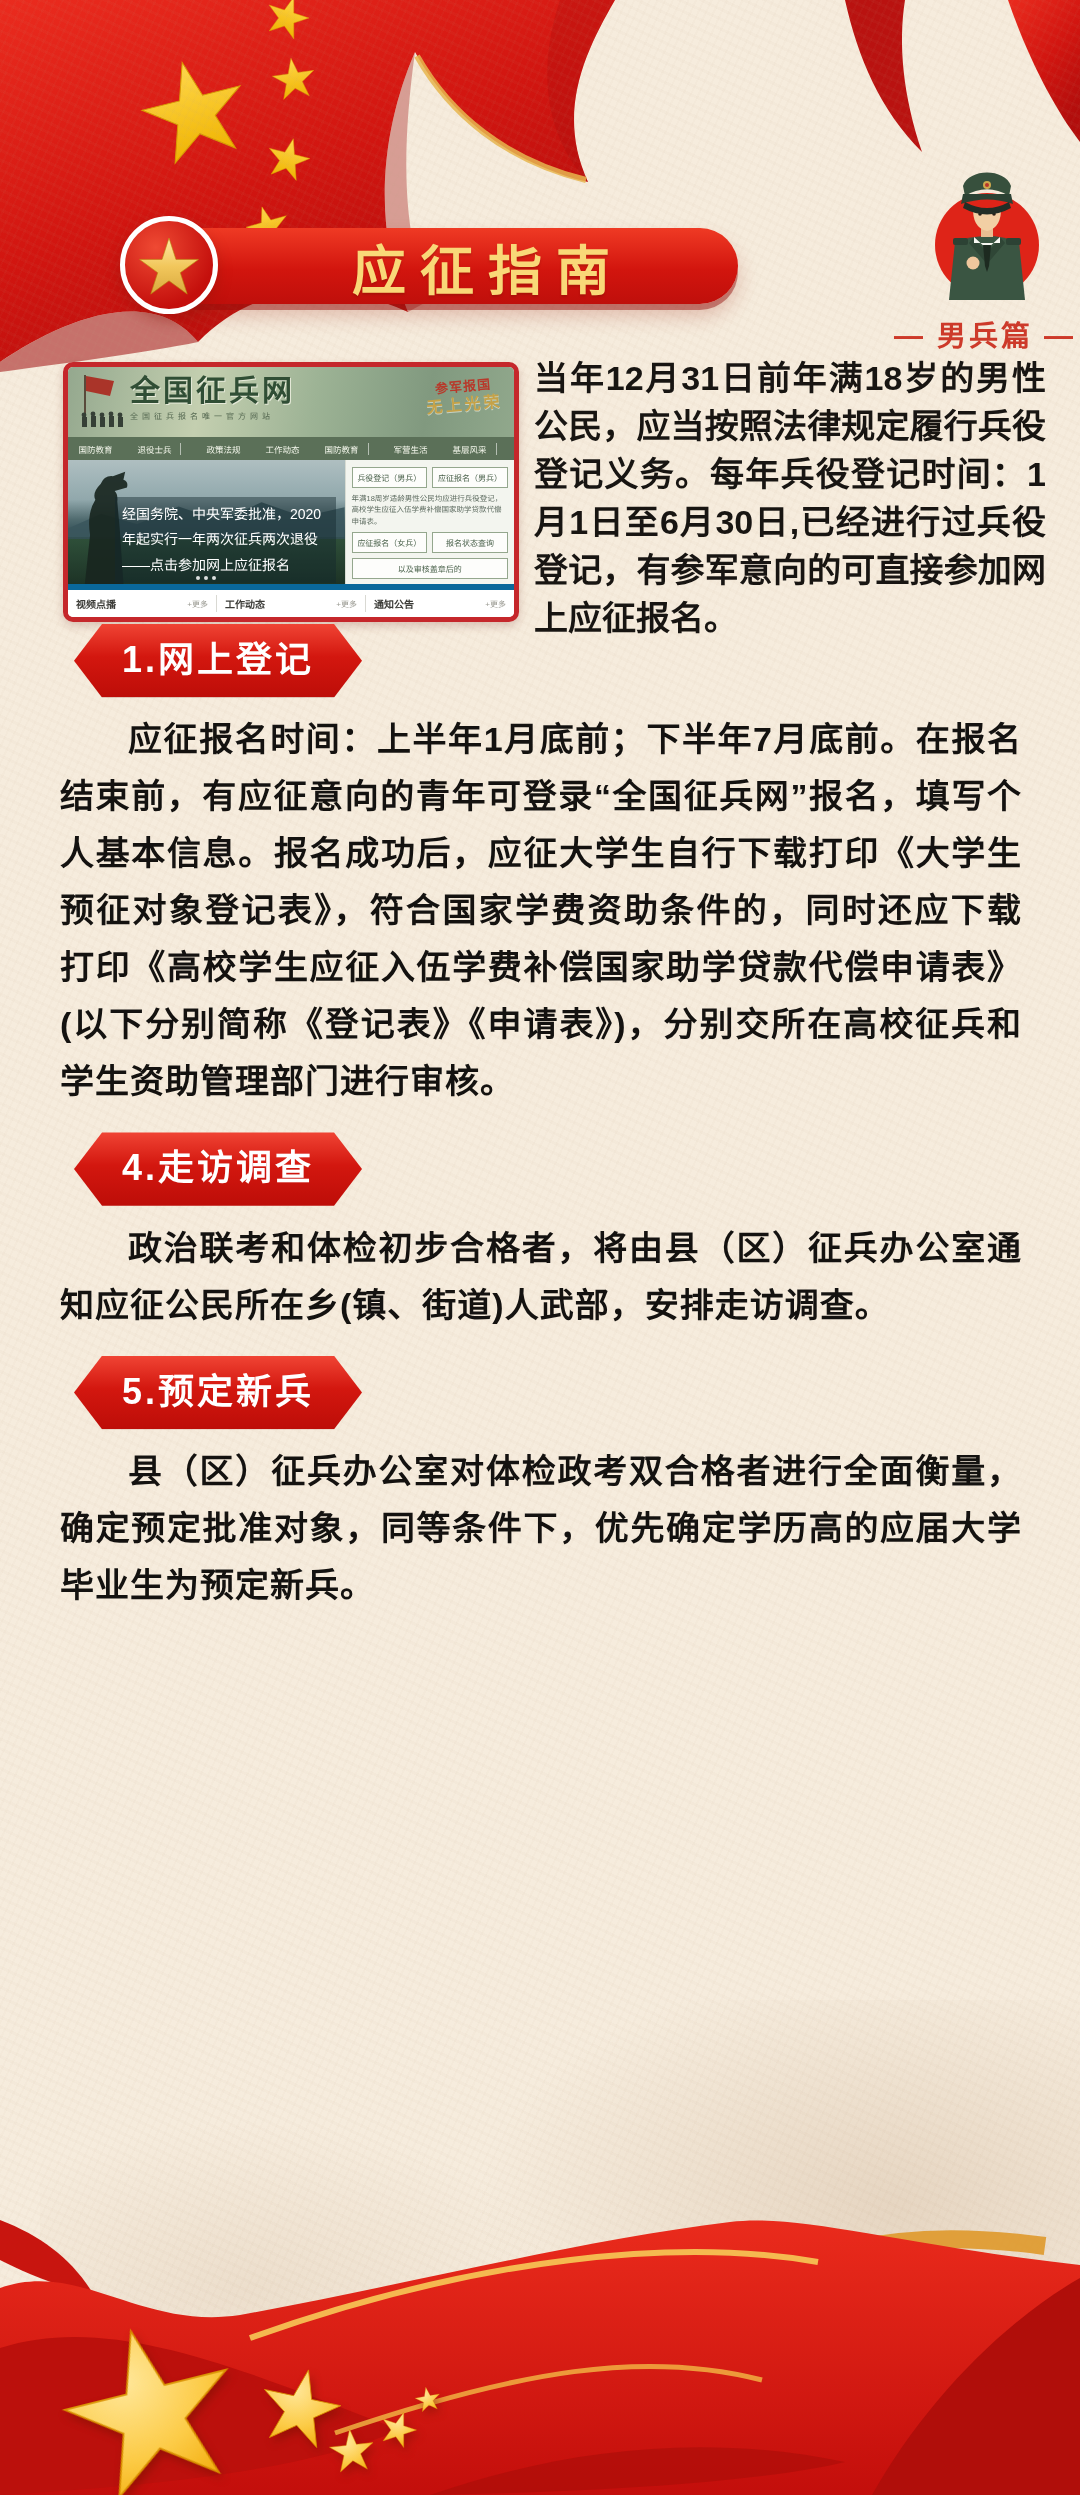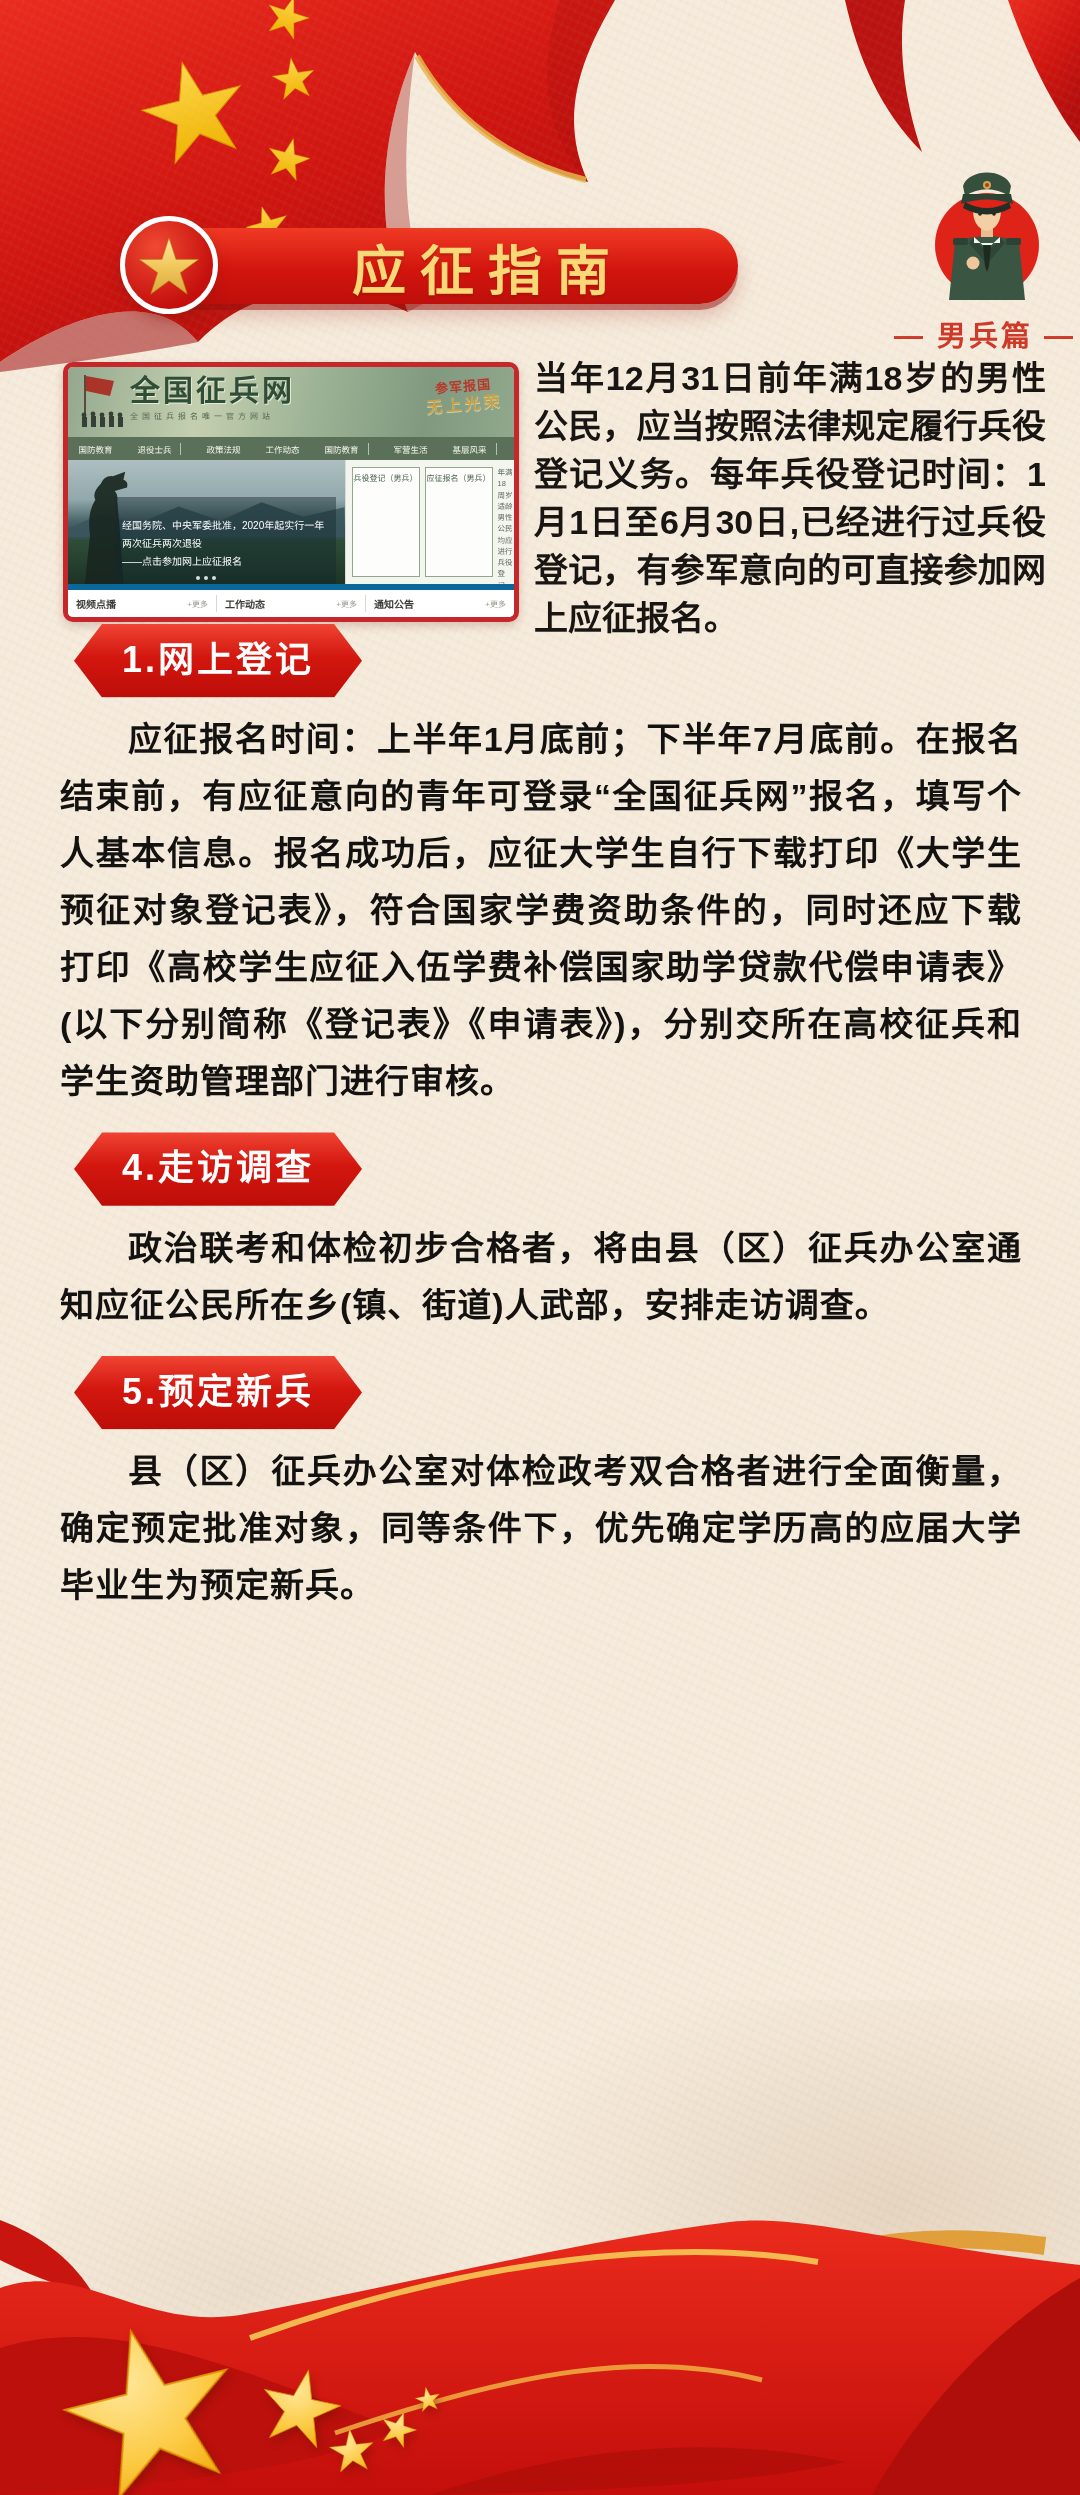--- a/index.html
+++ b/index.html
@@ -56,25 +56,25 @@
   .wnav-item.gsep{border-right:1px solid rgba(255,255,255,.55);padding-right:9px;}
   .ws-content{flex:1;display:flex;min-height:0;}
   .ws-hero{position:relative;width:62%;overflow:hidden;
     background:linear-gradient(180deg,#aebfc2 0%,#8fa8ad 32%,#4e6b70 48%,#33525a 58%,#2c4a40 74%,#1f3a2c 100%);}
   .ws-mtn{position:absolute;left:0;right:0;top:28%;height:34%;background:#39565e;opacity:.9;
     clip-path:polygon(0 80%,12% 45%,25% 70%,40% 28%,55% 62%,70% 18%,85% 52%,100% 30%,100% 100%,0 100%);}
   .ws-forest{position:absolute;left:0;right:0;bottom:0;height:36%;
     background:linear-gradient(180deg,#2c5038,#1b3425);}
   .ws-sil{position:absolute;left:2%;bottom:0;height:92%;}
   .ws-cap{position:absolute;left:17%;top:30%;width:80%;background:rgba(18,40,46,.45);
-    color:#fff;font-size:10px;line-height:1.8;padding:20px 7px;}
+    color:#fff;font-size:14px;line-height:1.8;padding:5px 7px;}
   .ws-dots{position:absolute;bottom:4px;left:50%;transform:translateX(-50%);display:flex;gap:4px;}
   .ws-dot{width:4px;height:4px;border-radius:50%;background:#fff;opacity:.85;}
   .ws-panel{width:38%;background:#f3f5ef;border-left:1px solid #d8dcd2;padding:7px 6px;
-    display:flex;flex-direction:row;gap:5px;}
+    display:flex;flex-direction:column;gap:5px;}
   .btn-row{display:flex;gap:5px;}
   .pbtn{flex:1;border:1px solid #93a88b;background:#fdfdfb;color:#49624a;text-align:center;
     padding:4px 1px;font-size:8px;white-space:nowrap;overflow:hidden;}
   .pnote{color:#5c6b5e;font-size:7.5px;line-height:1.5;}
   .ws-footer{height:33px;flex:none;background:#fff;border-top:6px solid #0369a1;display:flex;align-items:center;}
   .wcol{flex:1;height:62%;display:flex;justify-content:space-between;align-items:center;
     padding:0 8px;border-left:1px solid #d9d9d2;}
   .wcol:first-child{border-left:none;}
   .wf-label{font-size:10px;color:#3c3c38;font-weight:700;white-space:nowrap;}
   .wf-more{font-size:8px;color:#9a9a92;white-space:nowrap;margin-left:34px;}

